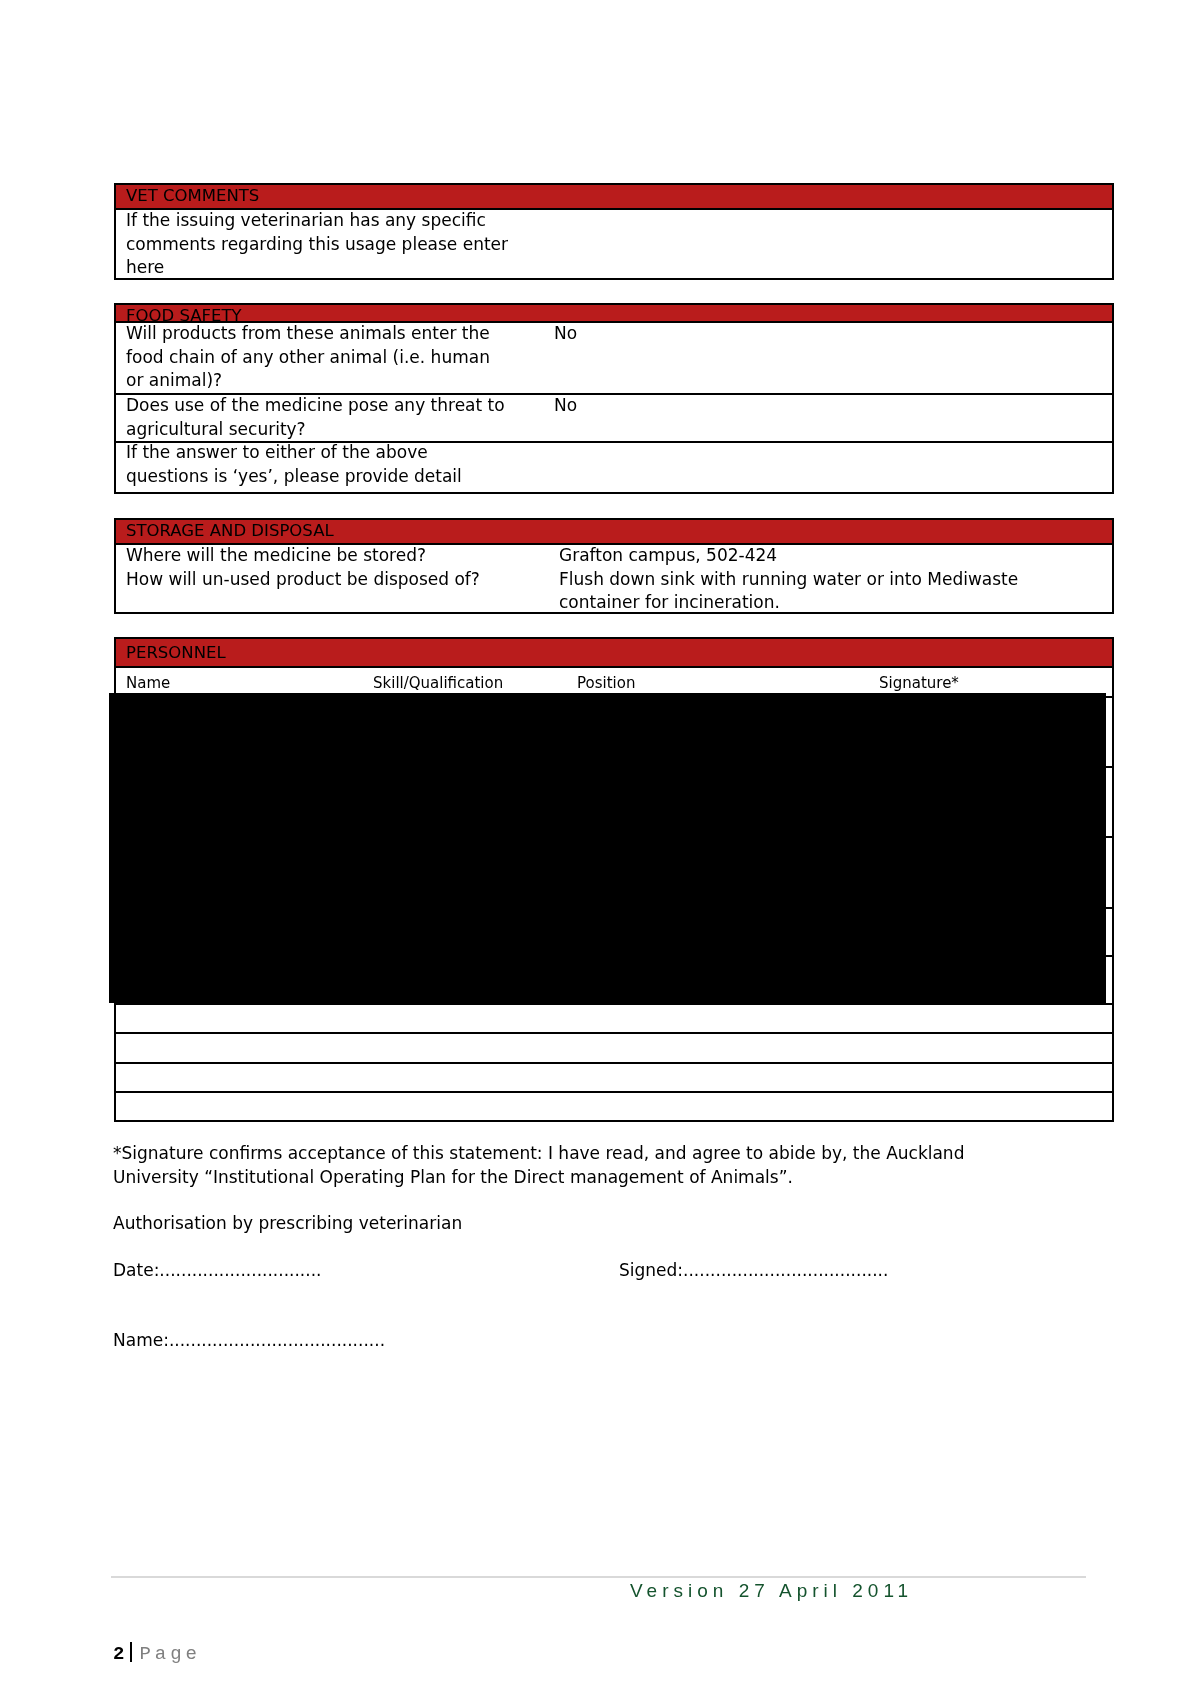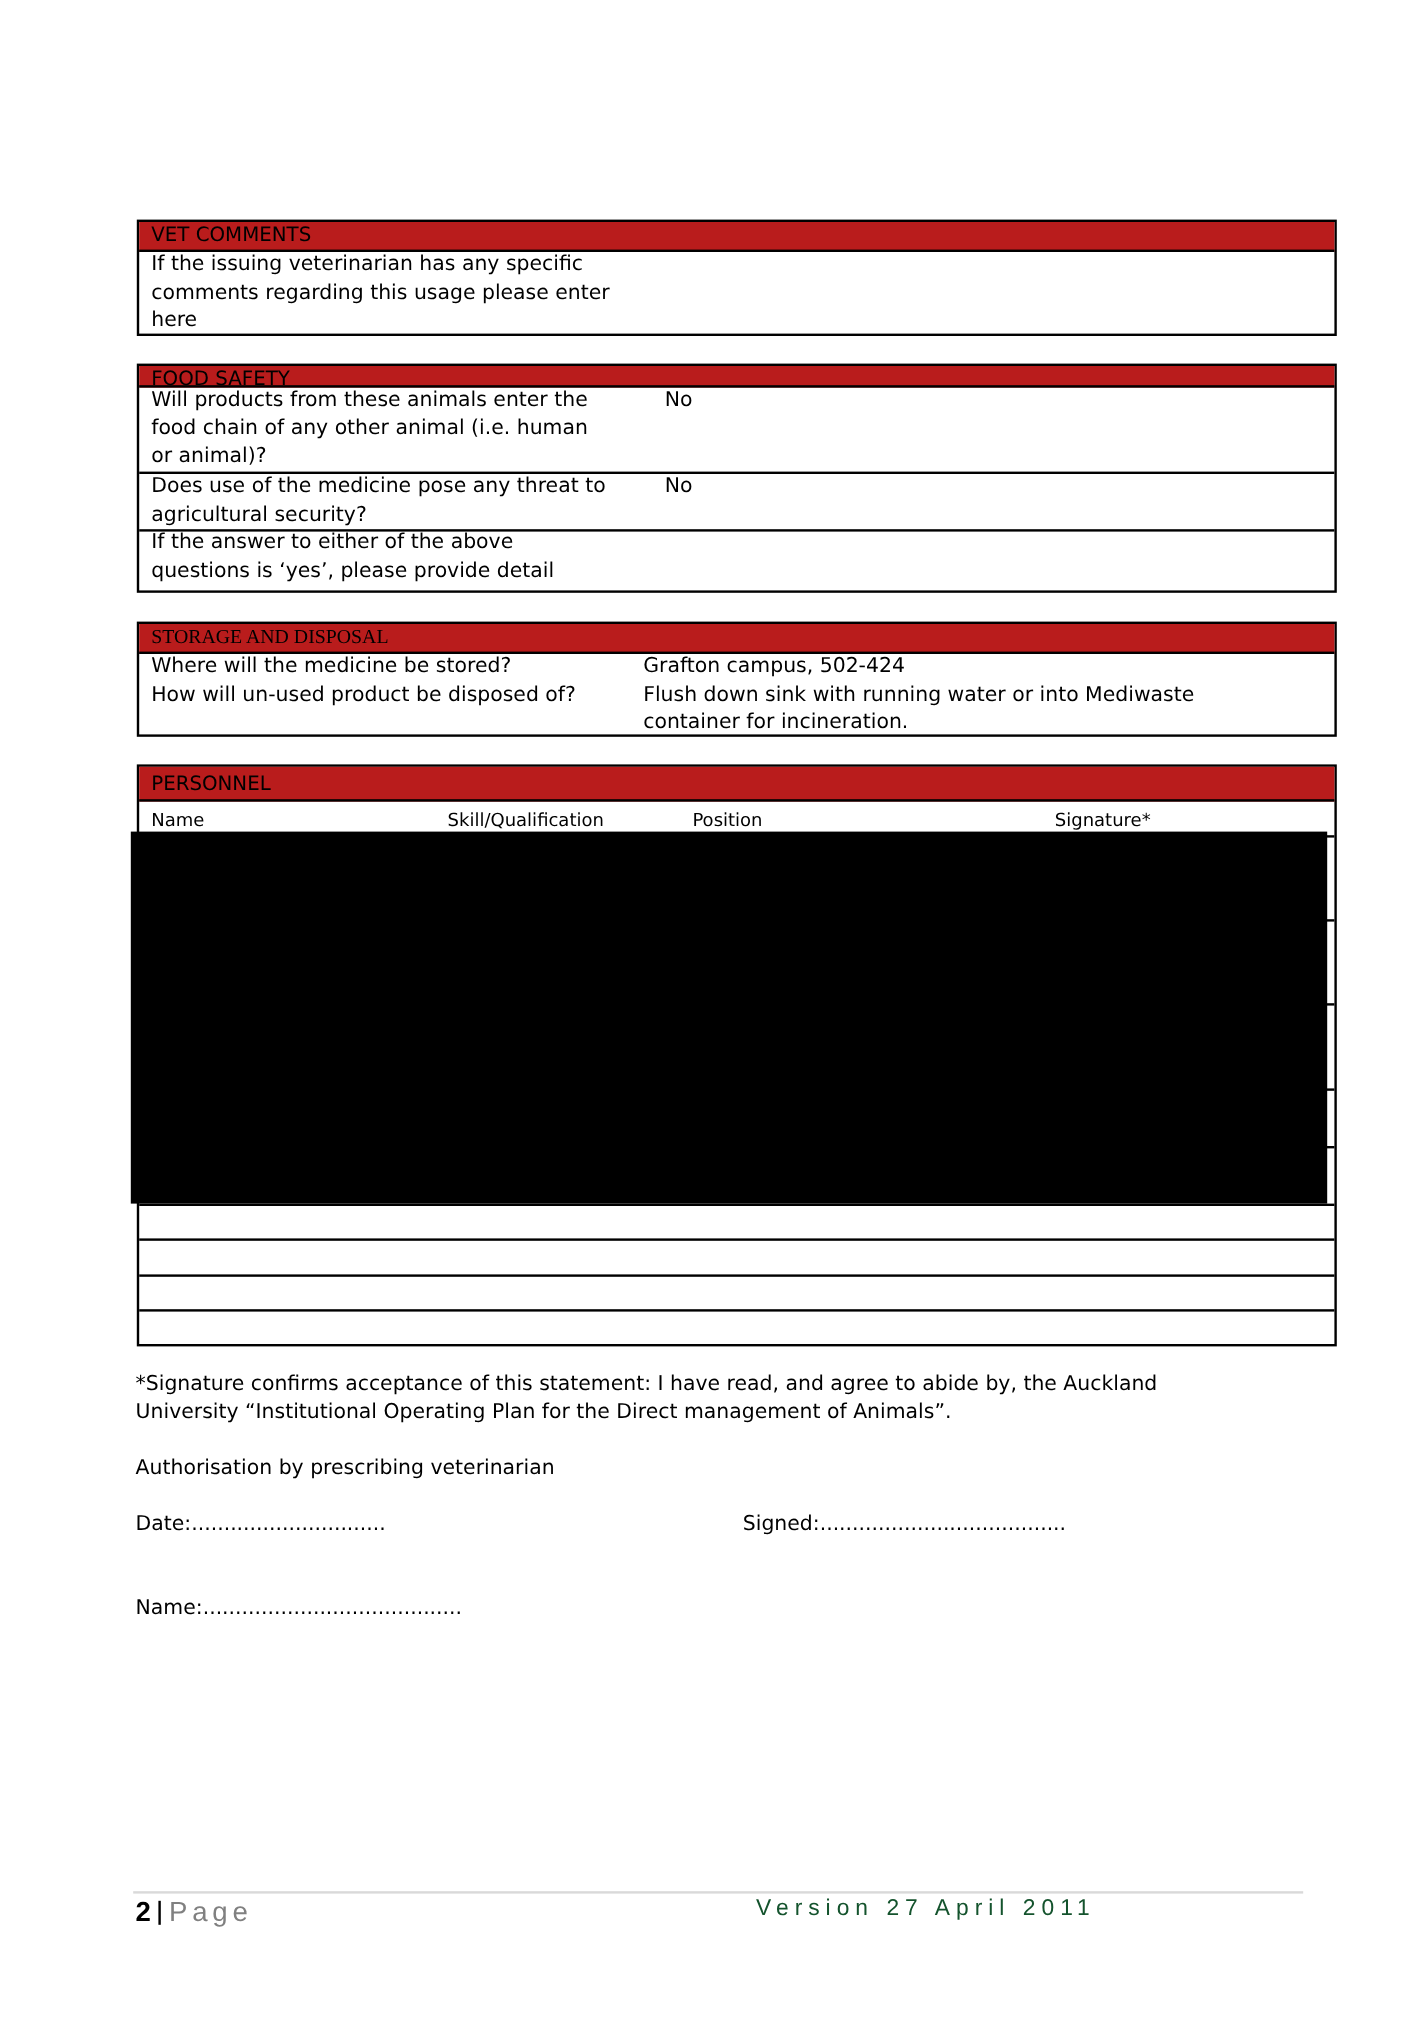--- a/index.html
+++ b/index.html
@@ -9,21 +9,21 @@
   .hdr { background: #b91c1c; border-bottom: 2px solid #000; box-sizing: border-box;
          padding-left: 10px; line-height: 22px; font-size: 16.5px; }
   .row { position: relative; box-sizing: border-box; }
   .row.bordered { border-bottom: 2px solid #000; }
   .q { position: absolute; left: 10px; width: 410px; line-height: 23.5px; font-size: 17px; }
   .a { position: absolute; left: 436px; line-height: 23.5px; font-size: 17px; }
   .txt { position: absolute; font-size: 17px; line-height: 23.5px; white-space: nowrap; }
   .col { position: absolute; top: 0; line-height: 30px; font-size: 15px; }
   .redact { position: absolute; background: #000; }
   .footer-rule { position: absolute; left: 111px; width: 975px; top: 1576px; height: 2px; background: #d9d9d9; }
-  .foot-page { position: absolute; left: 113px; top: 1580px; font-family: Liberation Sans, sans-serif; font-size: 23px; }
+  .foot-page { position: absolute; left: 113px; top: 1642px; font-family: Liberation Mono, monospace; font-size: 19px; }
   .foot-page b { font-weight: bold; color: #000; }
   .foot-page .sep { display: inline-block; width: 2px; height: 20px; background: #000; vertical-align: -3px; margin: 0 7px 0 6px; }
   .foot-page .pg { color: #808080; letter-spacing: 4px; }
   .foot-ver { position: absolute; left: 630px; top: 1580px; font-family: "Liberation Sans", sans-serif; font-size: 19px; color: #14532d; letter-spacing: 5px; }
 </style>
 </head>
 <body>
 
 <div class="box" style="top:183px; height:97px;">
   <div class="hdr" style="height:25px;">VET COMMENTS</div>
@@ -57,27 +57,27 @@
   <div class="row" style="height:44px;">
     <div class="q" style="top:-2px;">
       <div>If the answer to either of the above</div>
       <div>questions is ‘yes’, please provide detail</div>
     </div>
     <div class="a" style="top:-2px; left:438px; width:540px; height:44px;"></div>
   </div>
 </div>
 
 <div class="box" style="top:518px; height:96px;">
-  <div class="hdr" style="height:25px;font-family:Liberation Serif, serif;">STORAGE AND DISPOSAL</div>
+  <div class="hdr" style="height:25px;">STORAGE AND DISPOSAL</div>
   <div class="row" style="height:67px;">
     <div class="q" style="top:-1px;">
       <div>Where will the medicine be stored?</div>
       <div>How will un-used product be disposed of?</div>
     </div>
-    <div class="a" style="top:-1px; left:420px;">
+    <div class="a" style="top:-1px; left:443px;">
       <div>Grafton campus, 502-424</div>
       <div>Flush down sink with running water or into Mediwaste</div>
       <div>container for incineration.</div>
     </div>
   </div>
 </div>
 
 <div class="box" style="top:637px; height:485px;">
   <div class="hdr" style="height:29px; line-height:27px;">PERSONNEL</div>
   <div class="row bordered" style="height:30px;">

